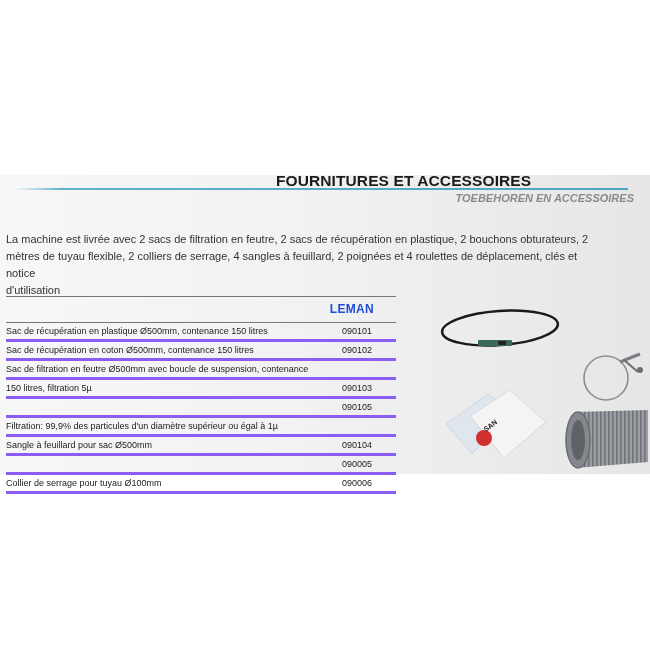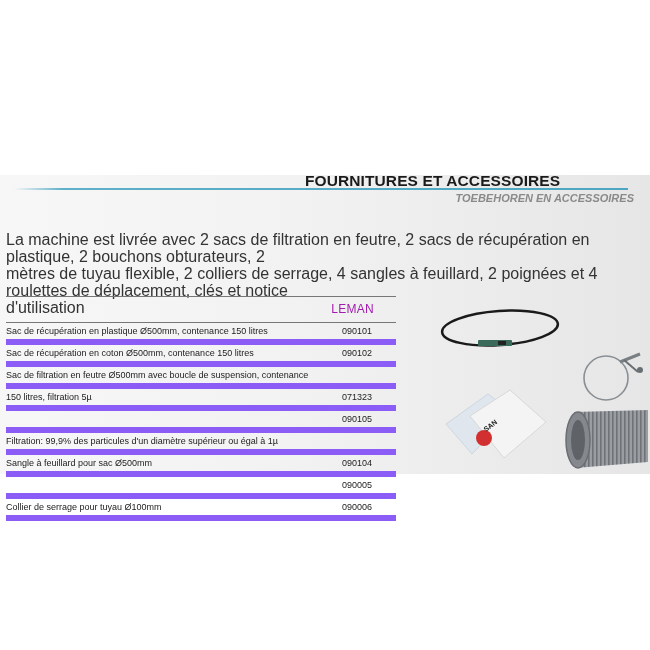--- a/index.html
+++ b/index.html
@@ -5,47 +5,47 @@
     html, body { margin: 0; padding: 0; }
     body {
       width: 650px; height: 650px; background: #ffffff; position: relative; overflow: hidden;
       font-family: "Liberation Sans", "DejaVu Sans", sans-serif; color: #222;
     }
     .panel {
       position: absolute; left: 0; top: 175px; width: 650px; height: 299px;
       background: linear-gradient(90deg, #f7f7f7 0%, #f2f2f2 45%, #e6e6e6 100%);
     }
     .title-fr {
-      position: absolute; left: 305px; top: 172px; font-size: 15.5px; font-weight: bold;
+      position: absolute; left: 276px; top: 172px; font-size: 15.5px; font-weight: bold;
       color: #1a1a1a; letter-spacing: 0.1px; white-space: nowrap;
     }
     .title-line {
       position: absolute; left: 14px; top: 188px; width: 614px; height: 2px;
       background: linear-gradient(90deg, rgba(90,175,200,0) 0%, #5fb0c8 8%, #4ea6c2 100%);
     }
     .title-nl {
       position: absolute; right: 16px; top: 192px; font-size: 11px; font-weight: bold; font-style: italic;
       color: #8a8a8a; white-space: nowrap;
     }
     .intro {
-      position: absolute; left: 6px; top: 231px; width: 400px; font-size: 16px; line-height: 17px;
+      position: absolute; left: 6px; top: 231px; width: 400px; font-size: 11px; line-height: 17px;
       color: #333; width: 600px;
     }
     .table {
       position: absolute; left: 6px; top: 296px; width: 390px;
       border-top: 1px solid #777;
     }
     .thead {
       height: 25px; position: relative; border-bottom: 1px solid #777;
     }
     .thead .col-head {
-      position: absolute; right: 22px; top: 5px; font-size: 12px; font-weight: normal; color: #a21caf; letter-spacing: 0.3px;
+      position: absolute; right: 22px; top: 5px; font-size: 12px; font-weight: bold; color: #1d4ed8; letter-spacing: 0.3px;
     }
     .row {
-      height: 16px; position: relative; border-bottom: 6px solid #8b5cf6; font-size: 9px; line-height: 16px; color: #222;
+      height: 16px; position: relative; border-bottom: 3px solid #8b5cf6; font-size: 9px; line-height: 16px; color: #222;
     }
     .row .desc { position: absolute; left: 0; top: 0; white-space: nowrap; }
     .row .code { position: absolute; left: 331px; top: 0; width: 40px; text-align: center; }
     .images { position: absolute; left: 420px; top: 290px; width: 230px; height: 185px; }
     .img { position: absolute; }
   </style>
 </head>
 <body>
 
 <div class="panel"></div>
@@ -71,21 +71,21 @@
   <div class="row">
       <span class="desc">Sac de récupération en coton Ø500mm, contenance 150 litres</span>
       <span class="code">090102</span>
     </div>
   <div class="row">
       <span class="desc">Sac de filtration en feutre Ø500mm avec boucle de suspension, contenance</span>
       <span class="code"></span>
     </div>
   <div class="row">
       <span class="desc">150 litres, filtration 5µ</span>
-      <span class="code">071323</span>
+      <span class="code">090103</span>
     </div>
   <div class="row">
       <span class="code">090105</span>
     </div>
   <div class="row">
       <span class="desc">Filtration: 99,9% des particules d'un diamètre supérieur ou égal à 1µ</span>
       <span class="code"></span>
     </div>
   <div class="row">
       <span class="desc">Sangle à feuillard pour sac Ø500mm</span>

